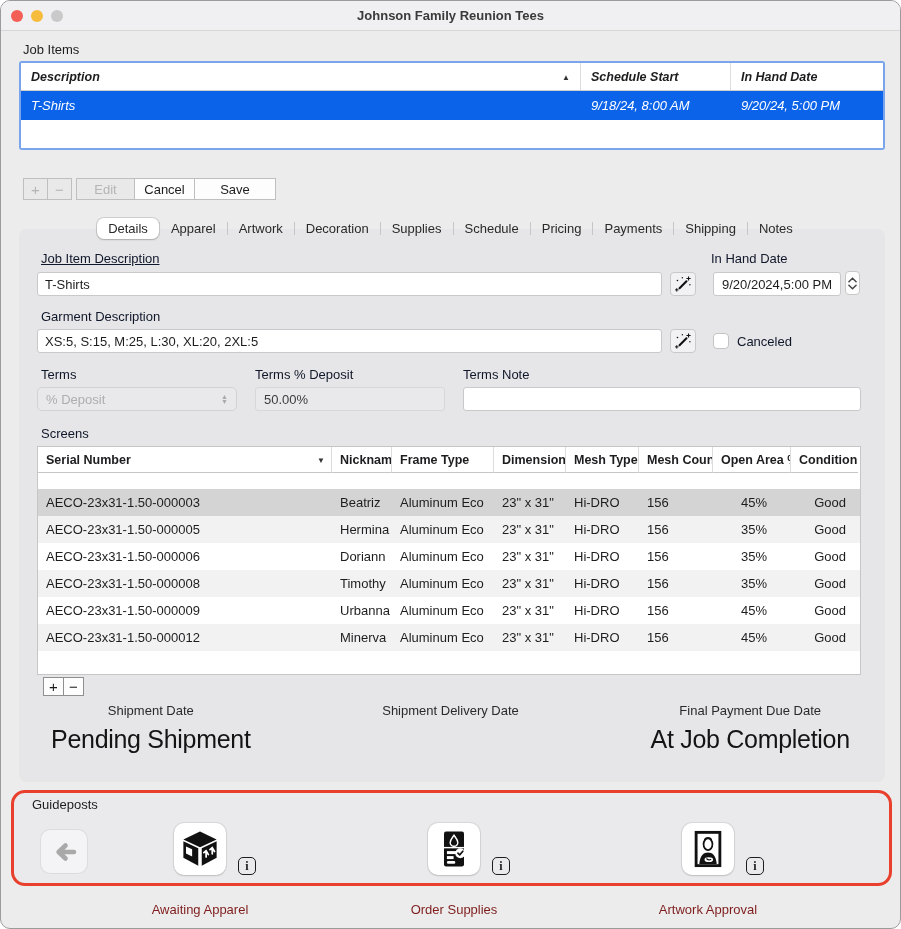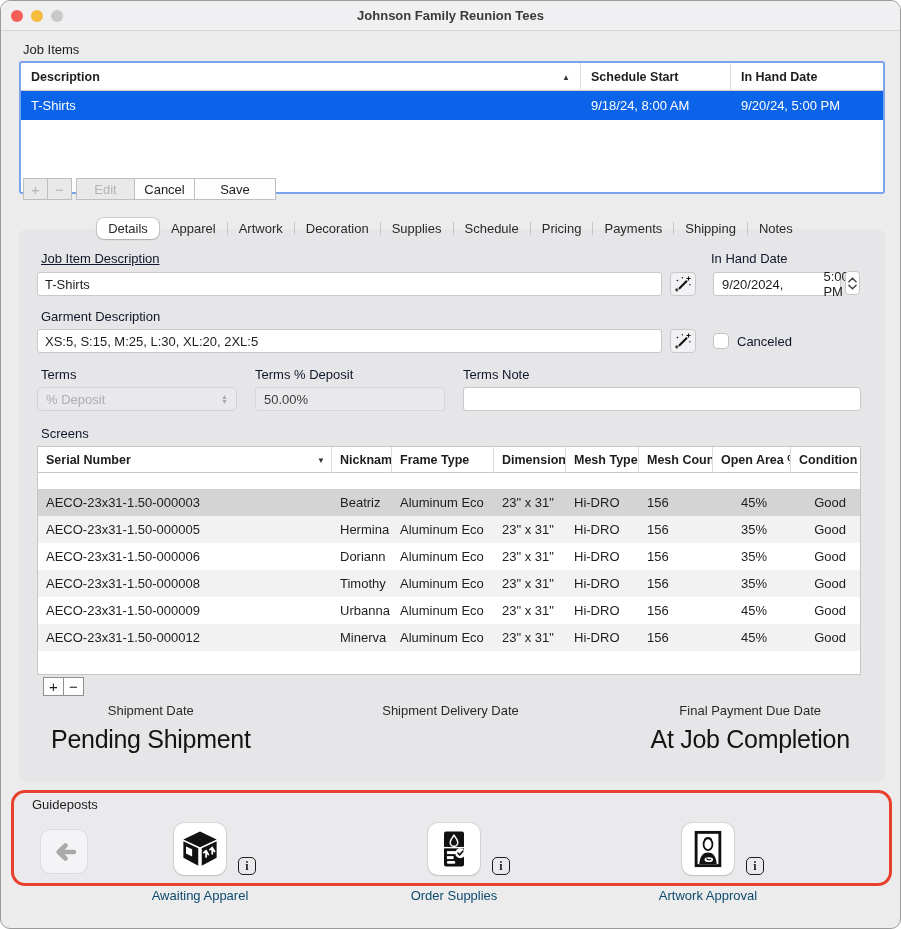--- a/index.html
+++ b/index.html
@@ -18,22 +18,22 @@
   .light { width:12px; height:12px; border-radius:50%; }
   .light.red { background:#f35f57; }
   .light.yellow { background:#f6bc3e; }
   .light.gray { background:#c9c9c9; }
   .win-title { font-size:13px; font-weight:bold; color:#3a3a3a; }
 
   .section-label { position:absolute; font-size:13px; color:#1d1d1f; }
 
   
   .ji-table {
-    position:absolute; left:18px; top:60px; width:866px; height:133px;
-    background:#ffffff; border:2px solid #7aa5ec; border-radius:3px; overflow:hidden;
+    position:absolute; left:18px; top:60px; width:866px; height:89px;
+    background:#ffffff; border:2px solid #7aa5ec; border-radius:3px; overflow:hidden;font-style:italic;
   }
   .ji-grid { display:grid; grid-template-columns:1fr 150px 152px; }
   .ji-head { border-bottom:1px solid #cfcfcf; background:#fff; }
   .ji-head .cell {
     font-size:12.5px; font-weight:bold; color:#1d1d1f;
     padding:7px 8px 6px 10px; border-right:1px solid #dedede;
     display:flex; align-items:center;
   }
   .ji-head .cell:last-child { border-right:none; }
   .sort-glyph { font-size:8px; color:#333; margin-left:auto; padding-right:2px; }
@@ -82,21 +82,21 @@
     font-family:"Liberation Sans","DejaVu Sans",sans-serif;
   }
   .wand-btn {
     position:absolute; width:26px; height:24px; background:#f2f1f3;
     border:1px solid #c9c8ca; border-radius:4px;
     display:flex; align-items:center; justify-content:center;
   }
   .date-field {
     position:absolute; height:24px; background:#fff; border:1px solid #c9c8ca;
     border-radius:3px; font-size:13px; color:#1d1d1f;
-    display:flex; align-items:center; justify-content:space-between; padding:0 8px;gap:40px;
+    display:flex; align-items:center; justify-content:space-between; padding:0 8px;
   }
   .stepper {
     position:absolute; width:15px; height:24px; background:#fdfdfd;
     border:1px solid #c8c8c8; border-radius:4px;
     display:flex; flex-direction:column; align-items:center; justify-content:center; gap:1px;
   }
   .checkbox {
     position:absolute; width:16px; height:16px; background:#fff;
     border:1px solid #c3c3c3; border-radius:4px;
   }
@@ -166,21 +166,21 @@
     box-shadow:0 0 0 1px rgba(0,0,0,0.07), 0 1px 2px rgba(0,0,0,0.12);
     display:flex; align-items:center; justify-content:center;
   }
   .info-badge {
     position:absolute; left:118px; top:34px; width:18px; height:18px;
     border:1.6px solid #1d1d1f; border-radius:5px;
     display:flex; align-items:center; justify-content:center;
     font-family:"Liberation Serif","DejaVu Serif",serif;
     font-size:12px; font-weight:bold; color:#1d1d1f; background:transparent;
   }
-  .gp-item-label { margin-top:13px; font-size:13px; color:#0c4a6e; }
+  .gp-item-label { margin-top:27px; font-size:13px; color:#7f1d1d; }
 </style>
 </head>
 <body>
 
 <div class="window">
 
   <div class="titlebar">
     <div class="traffic">
       <span class="light red"></span>
       <span class="light yellow"></span>

